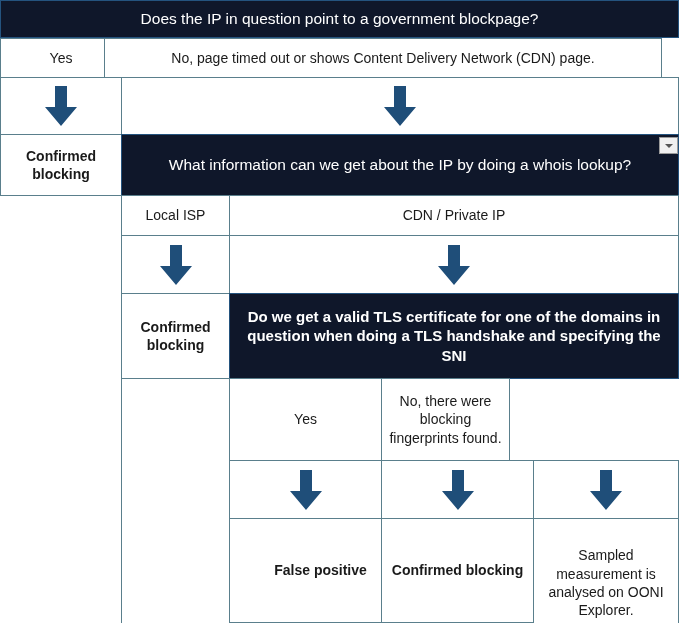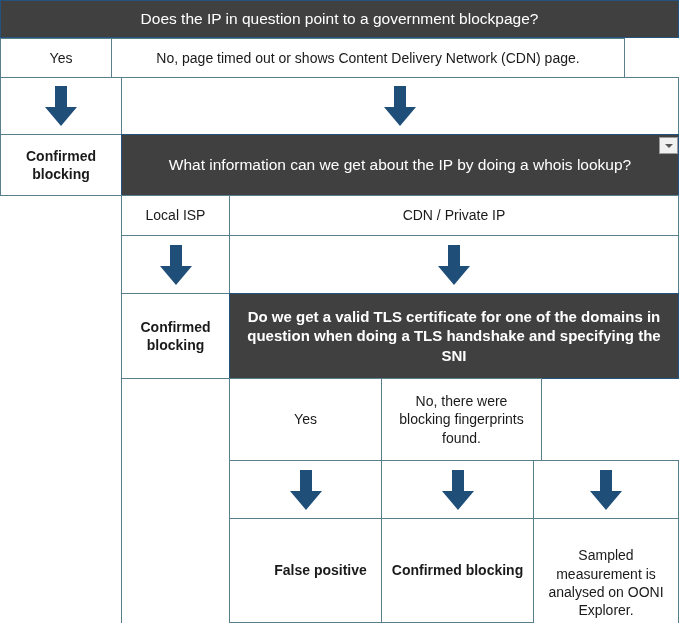--- a/index.html
+++ b/index.html
@@ -27,21 +27,21 @@
     font-size: 14px;
     color: #1a1a1a;
     line-height: 1.32;
     padding: 2px 6px;
     background: #ffffff;
   }
   .bordered {
     border: 1px solid #5a7f8c;
   }
   .hdr {
-    background: #404040;
+    background: #0f172a;
     color: #ffffff;
     border: 1px solid #24537e;
     font-size: 15px;
     line-height: 1.3;
   }
   .hdr-lg {
     font-size: 15.5px;
   }
   .bold {
     font-weight: bold;
@@ -86,21 +86,21 @@
 </style>
 </head>
 <body>
 
 <div id="flowchart">
 
   <div class="cell hdr hdr-lg" style="left:0px; top:0px; width:679px; height:38px;">Does the IP in question point to a government blockpage?</div>
 
   <div class="cell bordered" style="left:0px; top:38px; width:122px; height:40px;">Yes</div>
 
-  <div class="cell bordered" style="left:111px; top:38px; width:514px; height:40px;">No, page timed out or shows Content Delivery Network (CDN) page.</div>
+  <div class="cell bordered" style="left:104px; top:38px; width:558px; height:40px;">No, page timed out or shows Content Delivery Network (CDN) page.</div>
 
   <div class="arrowcell bordered" style="left:0px; top:77px; width:122px; height:58px;">
     <svg class="arrow-svg" width="34" height="42" viewBox="0 0 34 42" aria-hidden="true">
       <polygon points="11,1 23,1 23,22 33,22 17,41 1,22 11,22" fill="#1f4e79"></polygon>
     </svg>
   </div>
 
   <div class="arrowcell bordered" style="left:121px; top:77px; width:558px; height:58px;">
     <svg class="arrow-svg" width="34" height="42" viewBox="0 0 34 42" aria-hidden="true">
       <polygon points="11,1 23,1 23,22 33,22 17,41 1,22 11,22" fill="#1f4e79"></polygon>
@@ -130,21 +130,21 @@
       <polygon points="11,1 23,1 23,22 33,22 17,41 1,22 11,22" fill="#1f4e79"></polygon>
     </svg>
   </div>
 
   <div class="cell bordered bold" style="left:121px; top:293px; width:109px; height:86px;">Confirmed blocking</div>
 
   <div class="cell hdr bold" style="left:229px; top:293px; width:450px; height:86px; padding:8px 12px;">Do we get a valid TLS certificate for one of the domains in question when doing a TLS handshake and specifying the SNI</div>
 
   <div class="cell bordered" style="left:229px; top:378px; width:153px; height:83px;">Yes</div>
 
-  <div class="cell bordered" style="left:381px; top:378px; width:161px; height:83px;">No, there were blocking fingerprints found.</div>
+  <div class="cell bordered" style="left:381px; top:378px; width:129px; height:83px;">No, there were blocking fingerprints found.</div>
 
 
   <div class="arrowcell bordered" style="left:229px; top:460px; width:153px; height:59px;">
     <svg class="arrow-svg" width="34" height="42" viewBox="0 0 34 42" aria-hidden="true">
       <polygon points="11,1 23,1 23,22 33,22 17,41 1,22 11,22" fill="#1f4e79"></polygon>
     </svg>
   </div>
 
   <div class="arrowcell bordered" style="left:381px; top:460px; width:153px; height:59px;">
     <svg class="arrow-svg" width="34" height="42" viewBox="0 0 34 42" aria-hidden="true">

